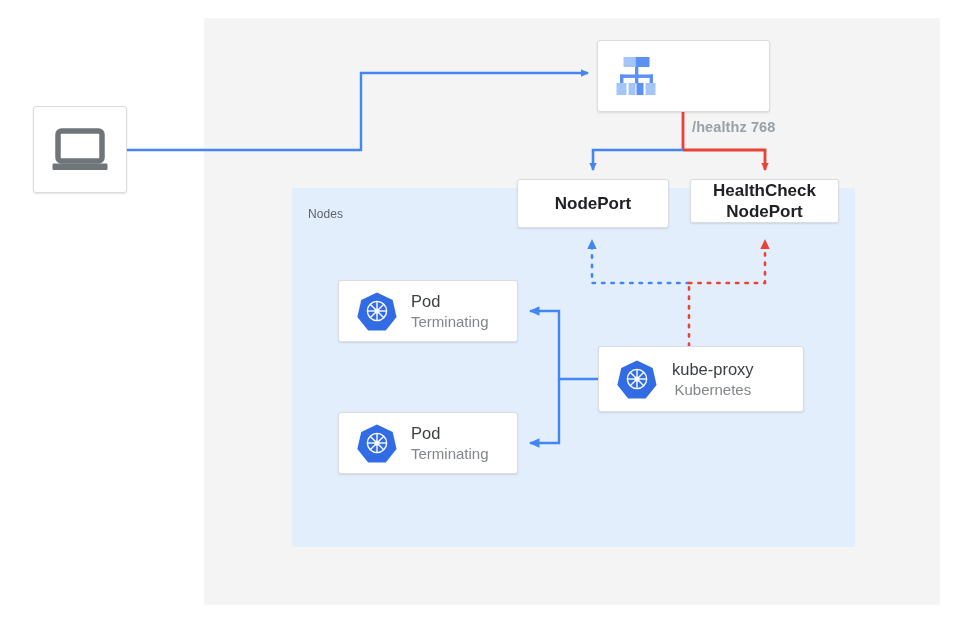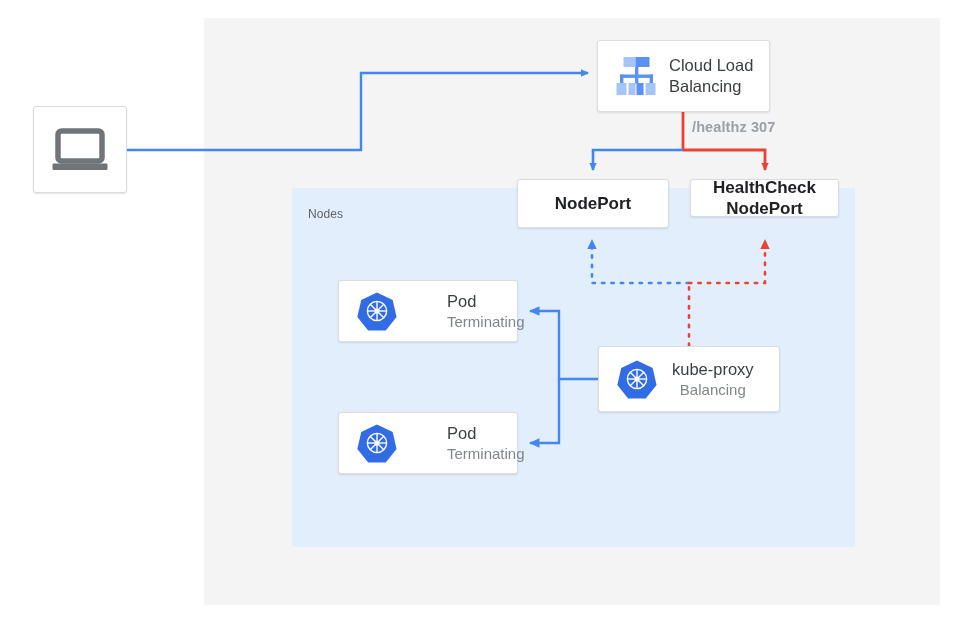--- a/index.html
+++ b/index.html
@@ -131,40 +131,39 @@
   .nodeport-box {
     left: 517px;
     top: 179px;
     width: 152px;
     height: 49px;
   }
   .healthcheck-box {
     left: 690px;
     top: 179px;
     width: 149px;
-    height: 38px;
+    height: 44px;
   }
 
   
   .pod-box {
     width: 180px;
     height: 62px;
     padding-left: 12px;
-    gap: 36px;
   }
   .pod-box .card-icon { width: 52px; }
   .pod-box .card-text { margin-left: 8px; }
   .pod-1 { left: 338px; top: 280px; }
   .pod-2 { left: 338px; top: 412px; }
 
   
   .kubeproxy-box {
     left: 598px;
     top: 346px;
-    width: 182px;
+    width: 206px;
     height: 66px;
     padding-left: 13px;
   }
   .kubeproxy-box .card-icon { width: 50px; }
   .kubeproxy-box .card-text { margin-left: 10px; }
 
   
   .healthz-label {
     position: absolute;
     left: 692px;
@@ -248,27 +247,23 @@
         <rect x="6" y="19.5" width="3.4" height="9" fill="#5b91f5"></rect>
         <rect x="21" y="19.5" width="3.4" height="9" fill="#5b91f5"></rect>
         <rect x="35.6" y="19.5" width="3.4" height="9" fill="#5b91f5"></rect>
 
         <rect x="2.5" y="28" width="10" height="12" fill="#a6c5f7"></rect>
         <rect x="14.5" y="28" width="7" height="12" fill="#a6c5f7"></rect>
         <rect x="22.5" y="28" width="7" height="12" fill="#5b91f5"></rect>
         <rect x="31.5" y="28" width="10" height="12" fill="#a6c5f7"></rect>
       </svg>
     </span>
-    <span class="card-text">
-      <span class="card-title" style="white-space:pre-line;">Cloud Load
-Balancing</span>
-    </span>
-  </div>
-
-  <div class="healthz-label">/healthz 307</div>
+  </div>
+
+  <div class="healthz-label">/healthz 768</div>
 
   <div class="card plain-box nodeport-box">
     <span class="plain-label">NodePort</span>
   </div>
 
   <div class="card plain-box healthcheck-box">
     <span class="plain-label">HealthCheck
 NodePort</span>
   </div>
 
@@ -333,17 +328,17 @@
           <line x1="25.1" y1="22" x2="32.6" y2="22"></line>
           <line x1="14.5" y1="14.5" x2="19.8" y2="19.8"></line>
           <line x1="24.2" y1="24.2" x2="29.5" y2="29.5"></line>
           <line x1="29.5" y1="14.5" x2="24.2" y2="19.8"></line>
           <line x1="19.8" y1="24.2" x2="14.5" y2="29.5"></line>
         </g>
       </svg>
     </span>
     <span class="card-text">
       <span class="card-title">kube-proxy</span>
-      <span class="card-sub">Balancing</span>
+      <span class="card-sub">Kubernetes</span>
     </span>
   </div>
 
 </div>
 
 </body></html>

